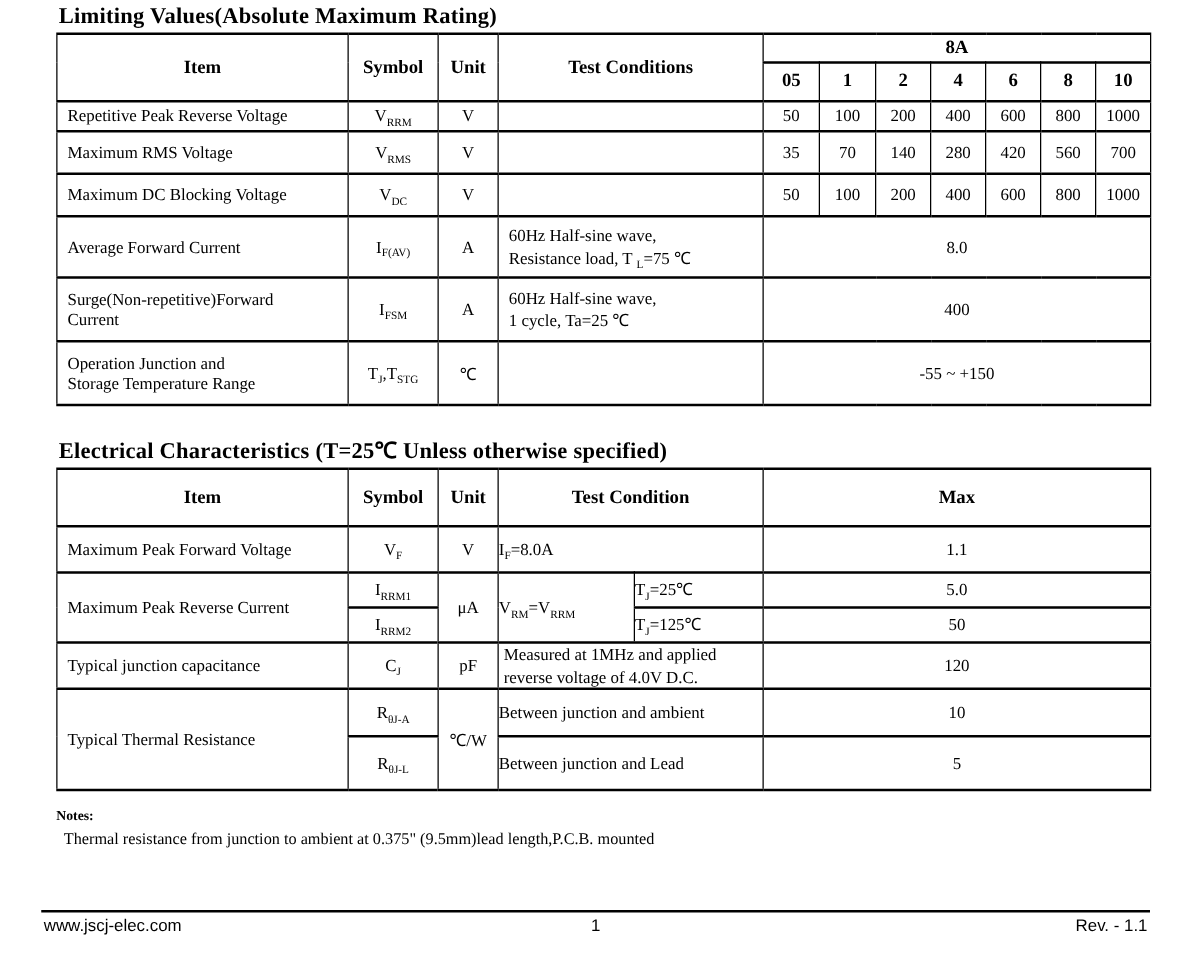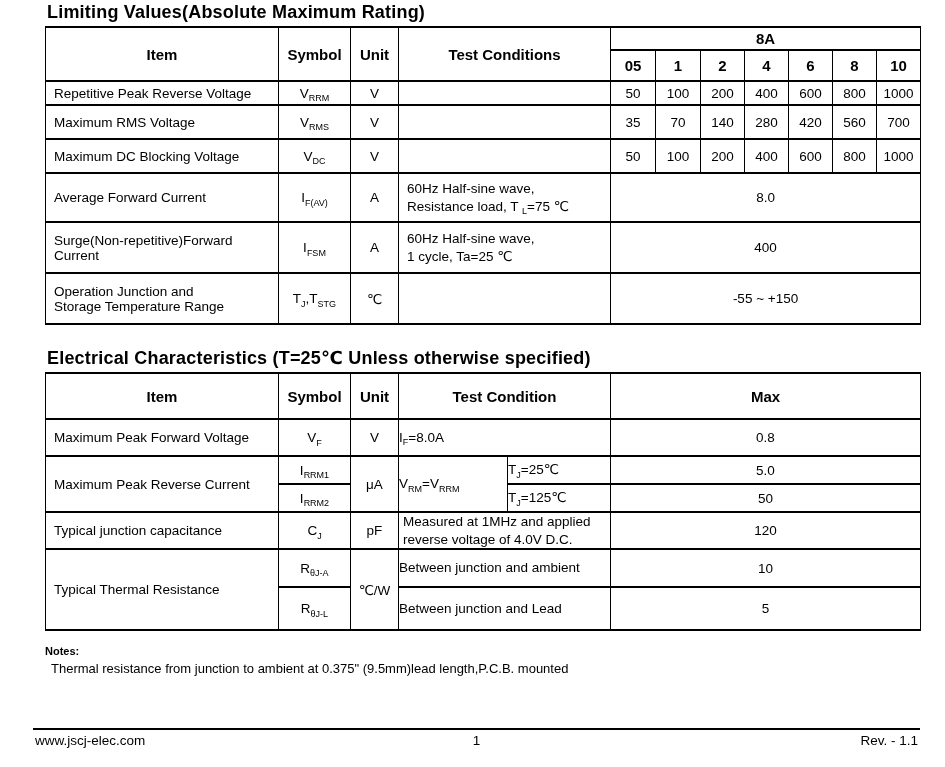--- a/index.html
+++ b/index.html
@@ -1,21 +1,21 @@
 <!DOCTYPE html>
 <html><head>
 <meta charset="utf-8">
 <style>
   html,body{margin:0;padding:0;}
   body{
     width:945px;height:767px;background:#ffffff;color:#000;
     font-family:"Liberation Sans","DejaVu Sans",sans-serif;
     position:relative;overflow:hidden;
   }
-  .content{padding:2px 29px 0 45px;}
+  .content{padding:2px 29px 0 45px;font-family:Liberation Serif, serif;}
   .sec-title{font-size:18px;font-weight:bold;margin:0 0 3px 2px;letter-spacing:0.2px;}
   table{border-collapse:collapse;width:875px;table-layout:fixed;}
   td,th{
     border:1px solid #000;border-top-width:2px;border-bottom-width:2px;
     padding:0;font-size:13.5px;font-weight:normal;vertical-align:middle;overflow:hidden;
   }
   th{font-size:15px;font-weight:bold;text-align:center;}
   .item{text-align:left;padding-left:8px;}
   .c{text-align:center;}
   .tcl{text-align:left;padding-left:8px;line-height:1.3;}
@@ -169,21 +169,21 @@
         <th>Unit</th>
         <th colspan="2">Test Condition</th>
         <th>Max</th>
       </tr>
 
       <tr style="height:37px">
         <td class="item">Maximum Peak Forward Voltage</td>
         <td class="c"><span>V</span><sub>F</sub></td>
         <td class="c">V</td>
         <td class="tcc" colspan="2"><span>I</span><sub>F</sub><span>=8.0A</span></td>
-        <td class="c">0.8</td>
+        <td class="c">1.1</td>
       </tr>
 
       <tr style="height:28px">
         <td class="item" rowspan="2">Maximum Peak Reverse Current</td>
         <td class="c"><span>I</span><sub>RRM1</sub></td>
         <td class="c" rowspan="2">μA</td>
         <td class="tcc" rowspan="2"><span>V</span><sub>RM</sub><span>=V</span><sub>RRM</sub></td>
         <td class="tcc"><span>T</span><sub>J</sub><span>=25℃</span></td>
         <td class="c">5.0</td>
       </tr>

